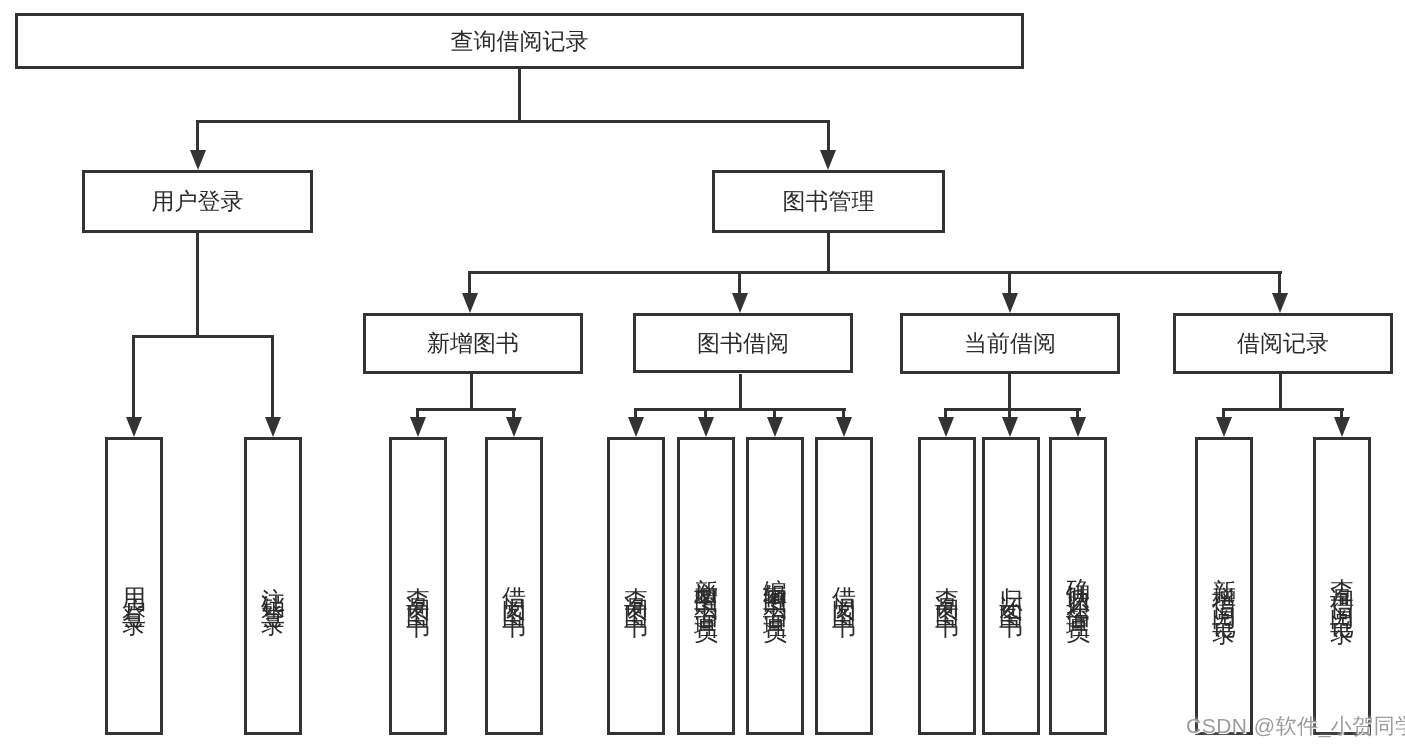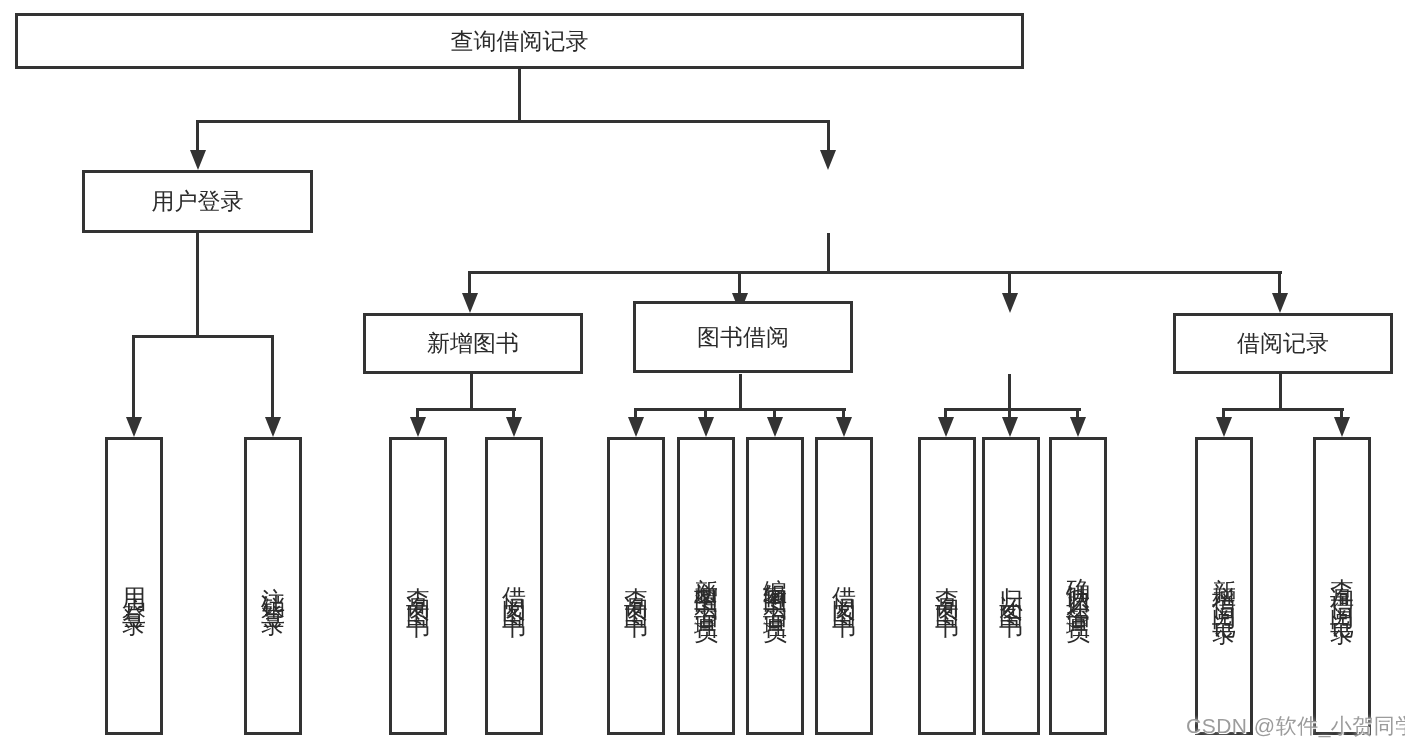--- a/index.html
+++ b/index.html
@@ -46,41 +46,43 @@
   <div class="box" style="left:15px; top:13px; width:1009px; height:56px;">查询借阅记录</div>
 
   <div class="vline" style="left:518px; top:69px; height:54px;"></div>
   <div class="hline" style="left:196px; top:120px; width:634px;"></div>
   <div class="vline" style="left:196px; top:120px; height:32px;"></div>
   <div class="arrow" style="left:190px; top:150px;"></div>
   <div class="vline" style="left:827px; top:120px; height:32px;"></div>
   <div class="arrow" style="left:820px; top:150px;"></div>
 
   <div class="box" style="left:82px; top:170px; width:231px; height:63px;">用户登录</div>
+  <div class="box" style="left:712px; top:170px; width:233px; height:63px;">图书管理</div>
 
   <div class="vline" style="left:196px; top:233px; height:102px;"></div>
   <div class="hline" style="left:132px; top:335px; width:142px;"></div>
   <div class="vline" style="left:132px; top:335px; height:84px;"></div>
   <div class="arrow" style="left:126px; top:417px;"></div>
   <div class="vline" style="left:271px; top:335px; height:84px;"></div>
   <div class="arrow" style="left:265px; top:417px;"></div>
 
   <div class="vline" style="left:827px; top:233px; height:41px;"></div>
   <div class="hline" style="left:468px; top:271px; width:814px;"></div>
   <div class="vline" style="left:468px;  top:271px; height:24px;"></div>
   <div class="arrow" style="left:462px;  top:293px;"></div>
   <div class="vline" style="left:738px;  top:271px; height:24px;"></div>
   <div class="arrow" style="left:732px;  top:293px;"></div>
   <div class="vline" style="left:1008px; top:271px; height:24px;"></div>
   <div class="arrow" style="left:1002px; top:293px;"></div>
   <div class="vline" style="left:1278px; top:271px; height:24px;"></div>
   <div class="arrow" style="left:1272px; top:293px;"></div>
 
   <div class="box" style="left:363px; top:313px; width:220px; height:61px;">新增图书</div>
-  <div class="box" style="left:633px; top:301px; width:220px; height:72px;">图书借阅</div>
+  <div class="box" style="left:633px; top:313px; width:220px; height:60px;">图书借阅</div>
+  <div class="box" style="left:900px; top:313px; width:220px; height:61px;">当前借阅</div>
   <div class="box" style="left:1173px; top:313px; width:220px; height:61px;">借阅记录</div>
 
   <div class="vline" style="left:470px; top:374px; height:37px;"></div>
   <div class="hline" style="left:416px; top:408px; width:100px;"></div>
   <div class="vline" style="left:416px; top:408px; height:12px;"></div>
   <div class="arrow" style="left:410px; top:417px;"></div>
   <div class="vline" style="left:512px; top:408px; height:12px;"></div>
   <div class="arrow" style="left:506px; top:417px;"></div>
 
   <div class="vline" style="left:739px; top:374px; height:37px;"></div>

